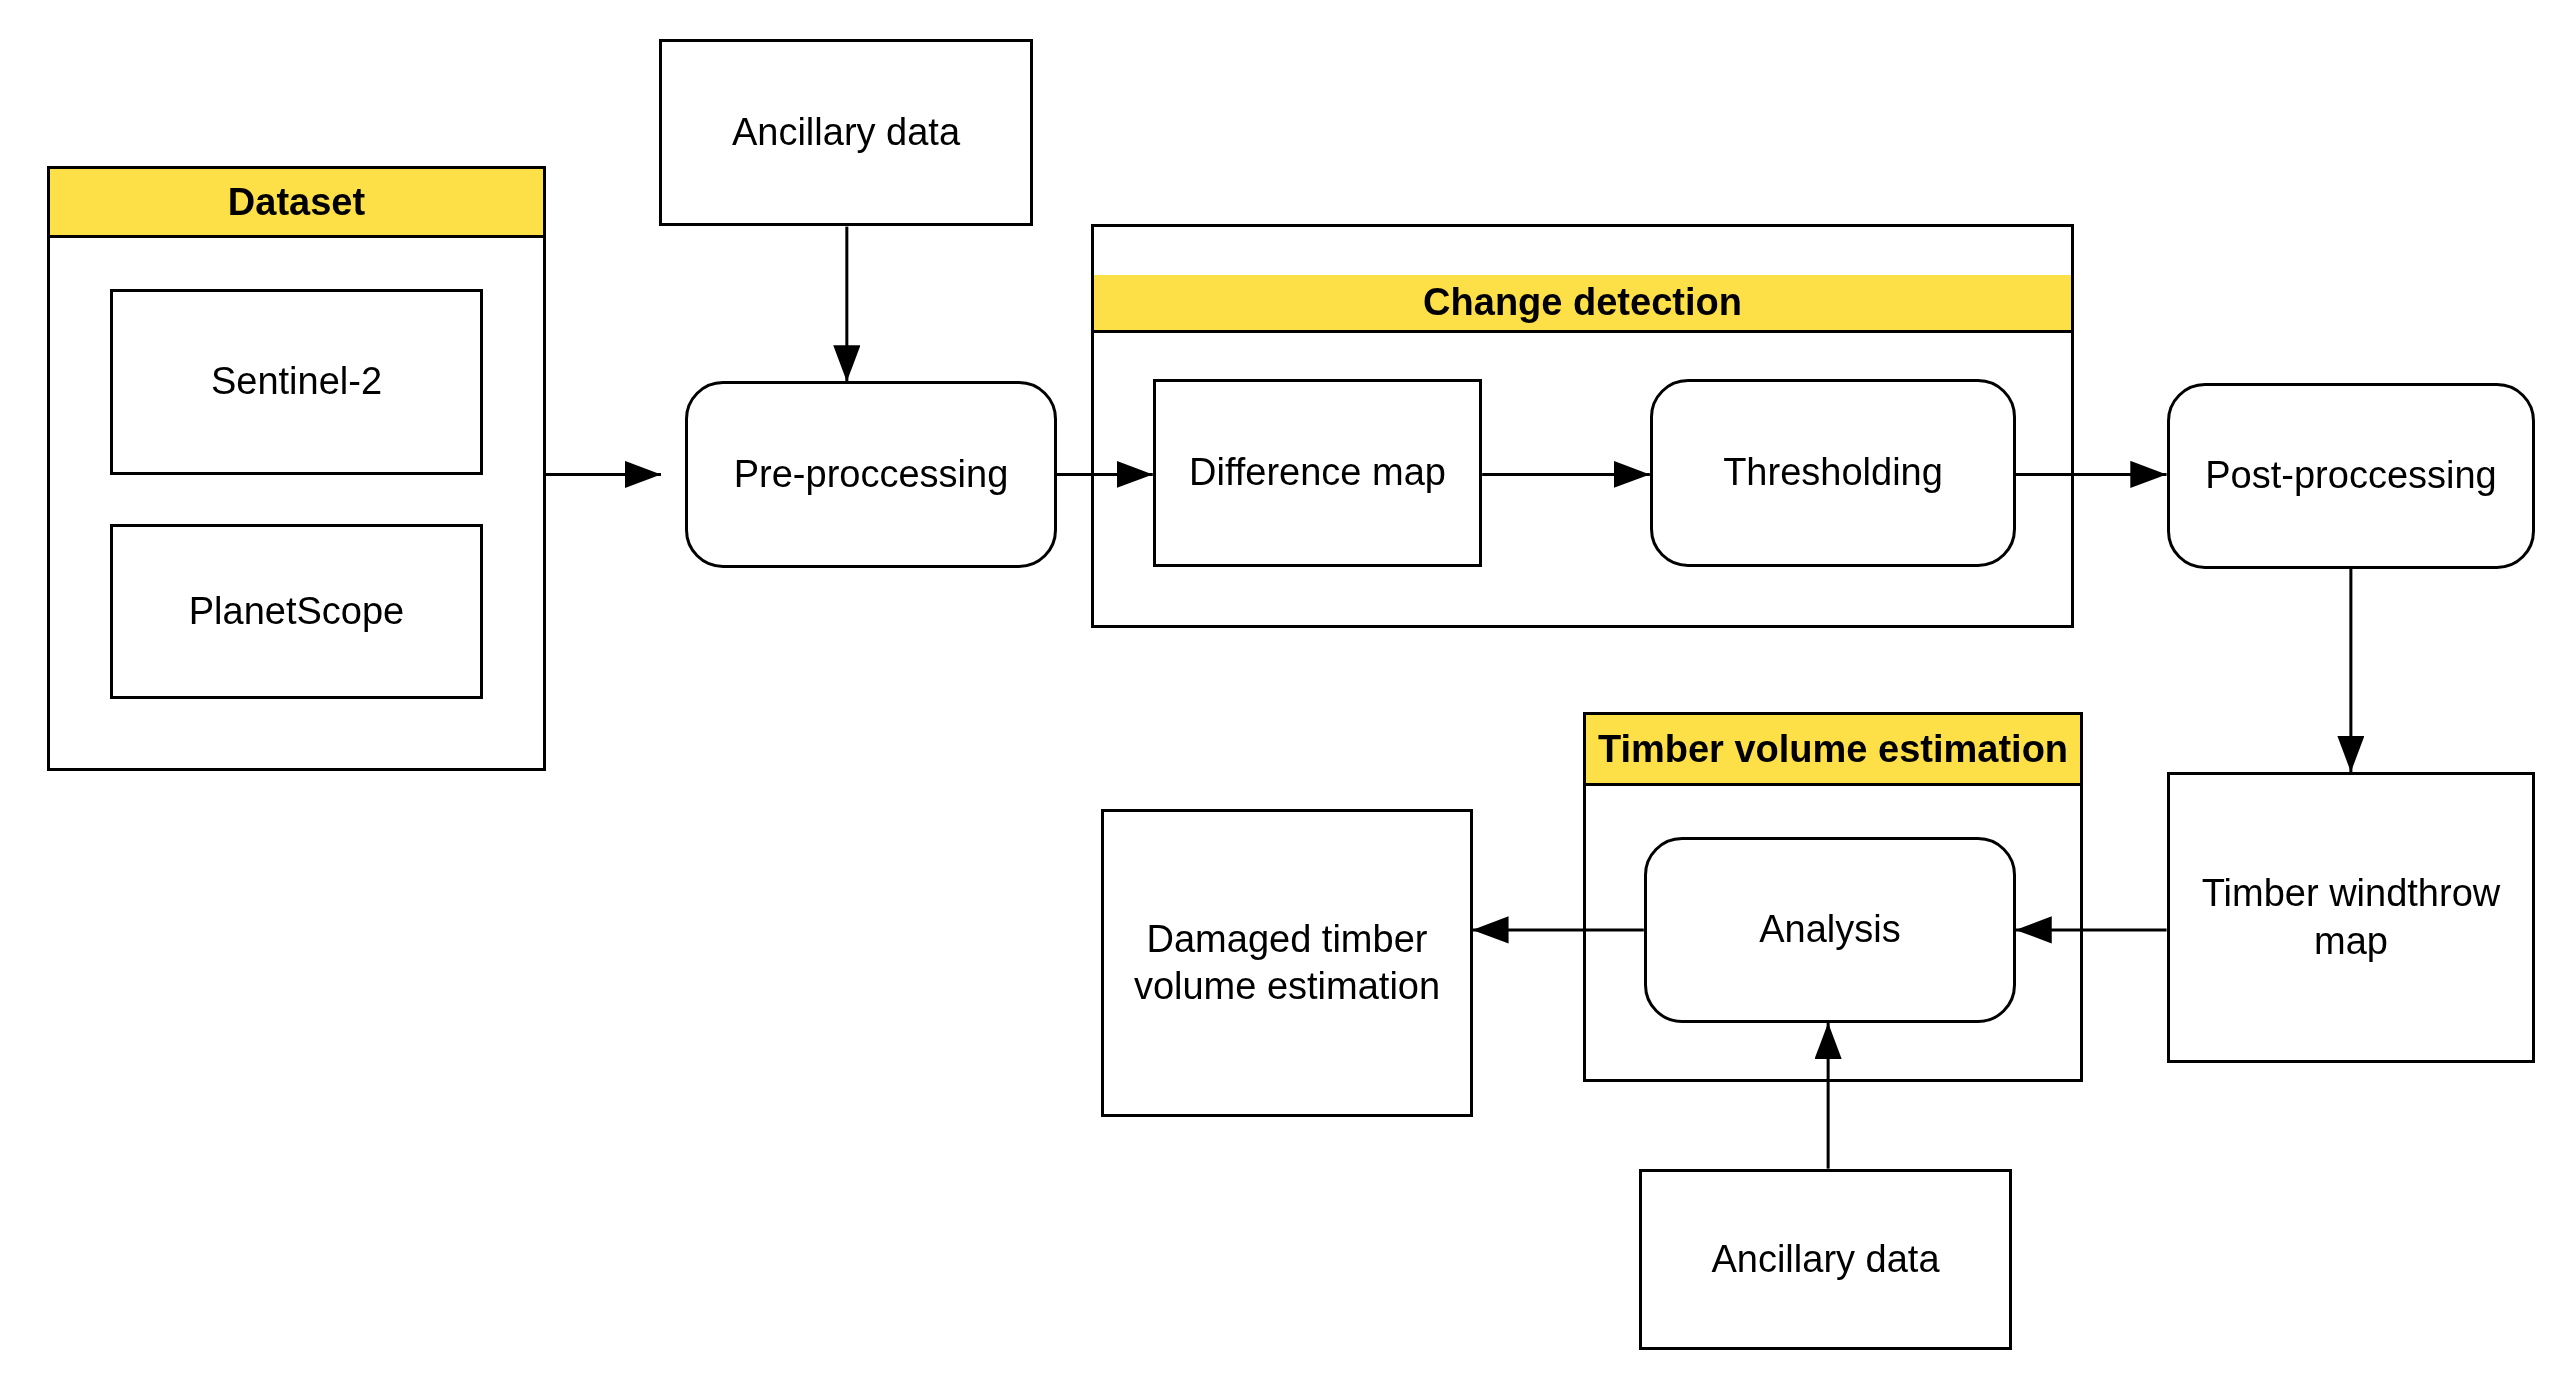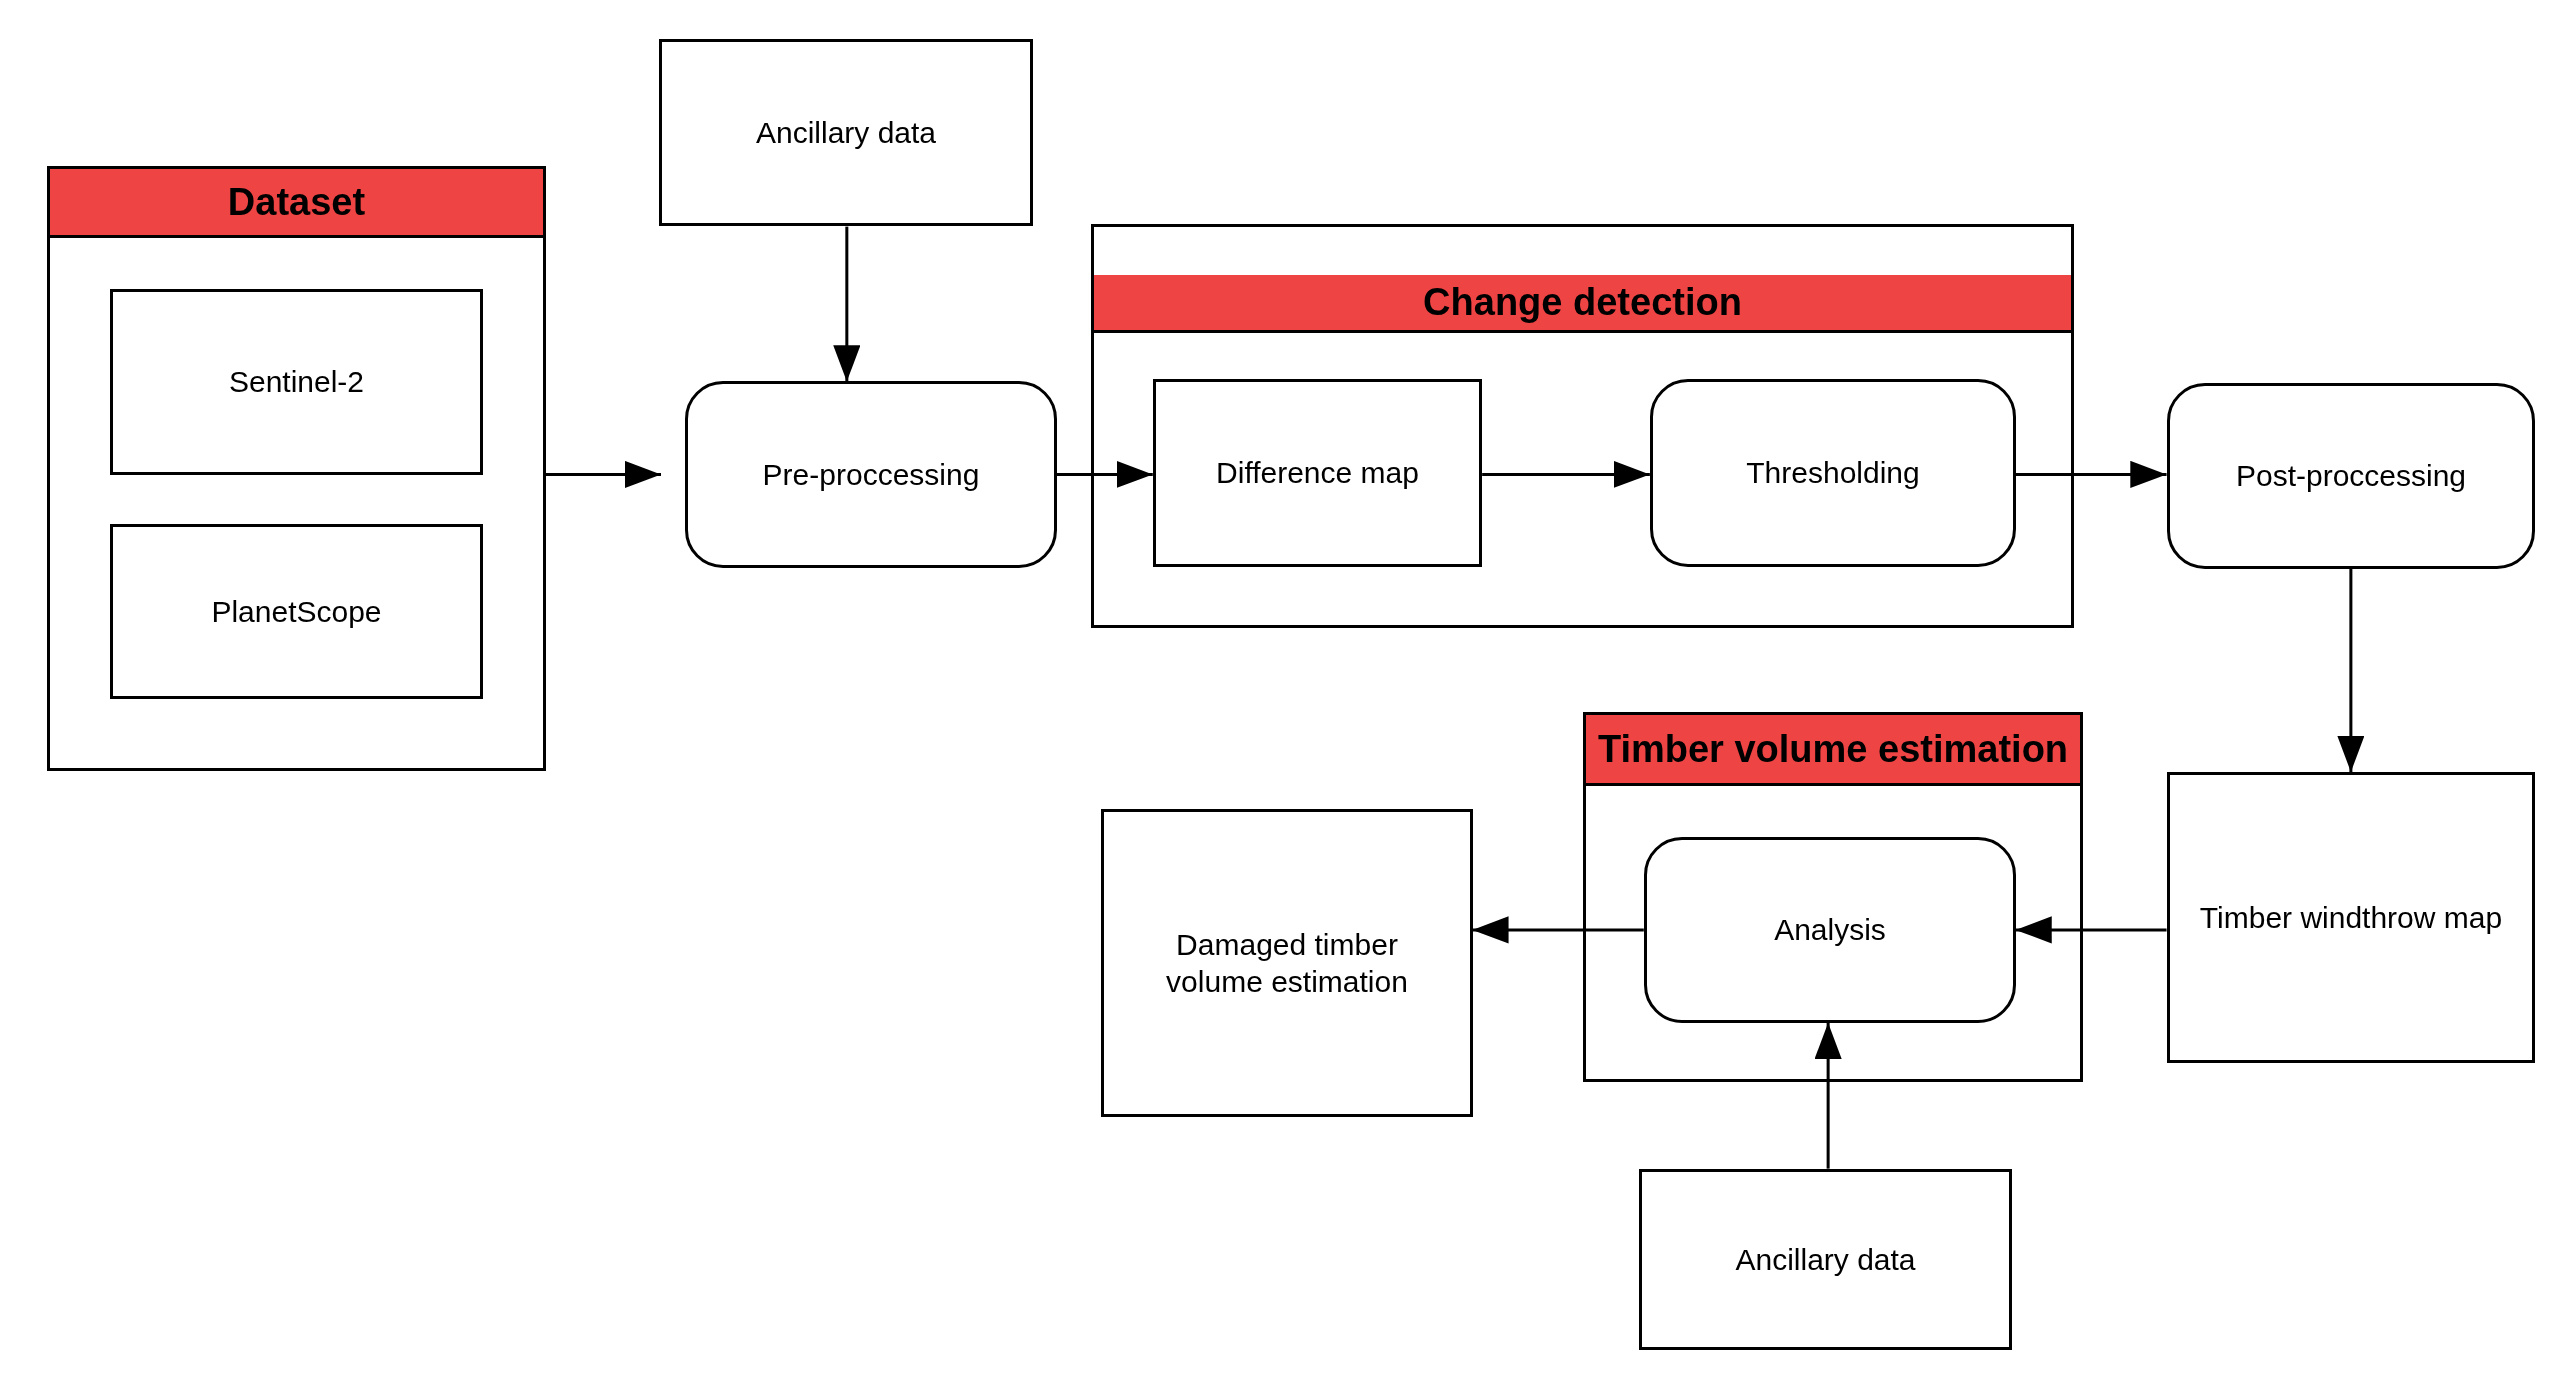--- a/index.html
+++ b/index.html
@@ -27,40 +27,40 @@
     position: absolute;
     box-sizing: border-box;
     border: 3px solid #000000;
     background: #ffffff;
   }
   .node {
     display: flex;
     align-items: center;
     justify-content: center;
     text-align: center;
-    font-size: 30px;
+    font-size: 38px;
     line-height: 1.25;
     padding: 0 28px;
   }
   .rounded {
     border-radius: 38px;
   }
   .group {
     background: transparent;
   }
   .group-title {
     box-sizing: border-box;
     border-bottom: 3px solid #000000;
     display: flex;
     align-items: center;
     justify-content: center;
     text-align: center;
     font-size: 38px;
     font-weight: bold;
-    background: #ef4444;
+    background: #fde047;
   }
   line.edge {
     stroke: #000000;
     stroke-width: 4;
   }
 </style>
 </head>
 <body>
 
 <div id="canvas">

